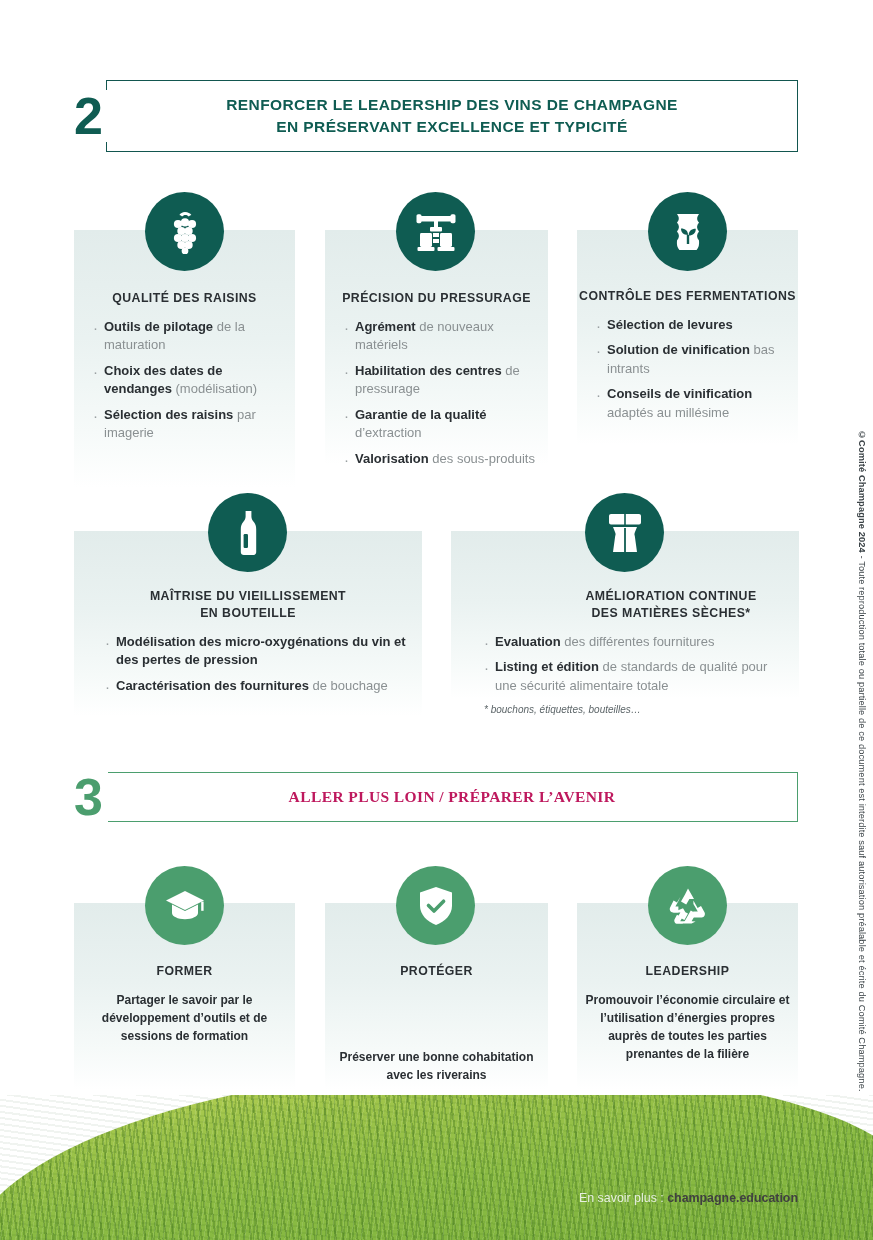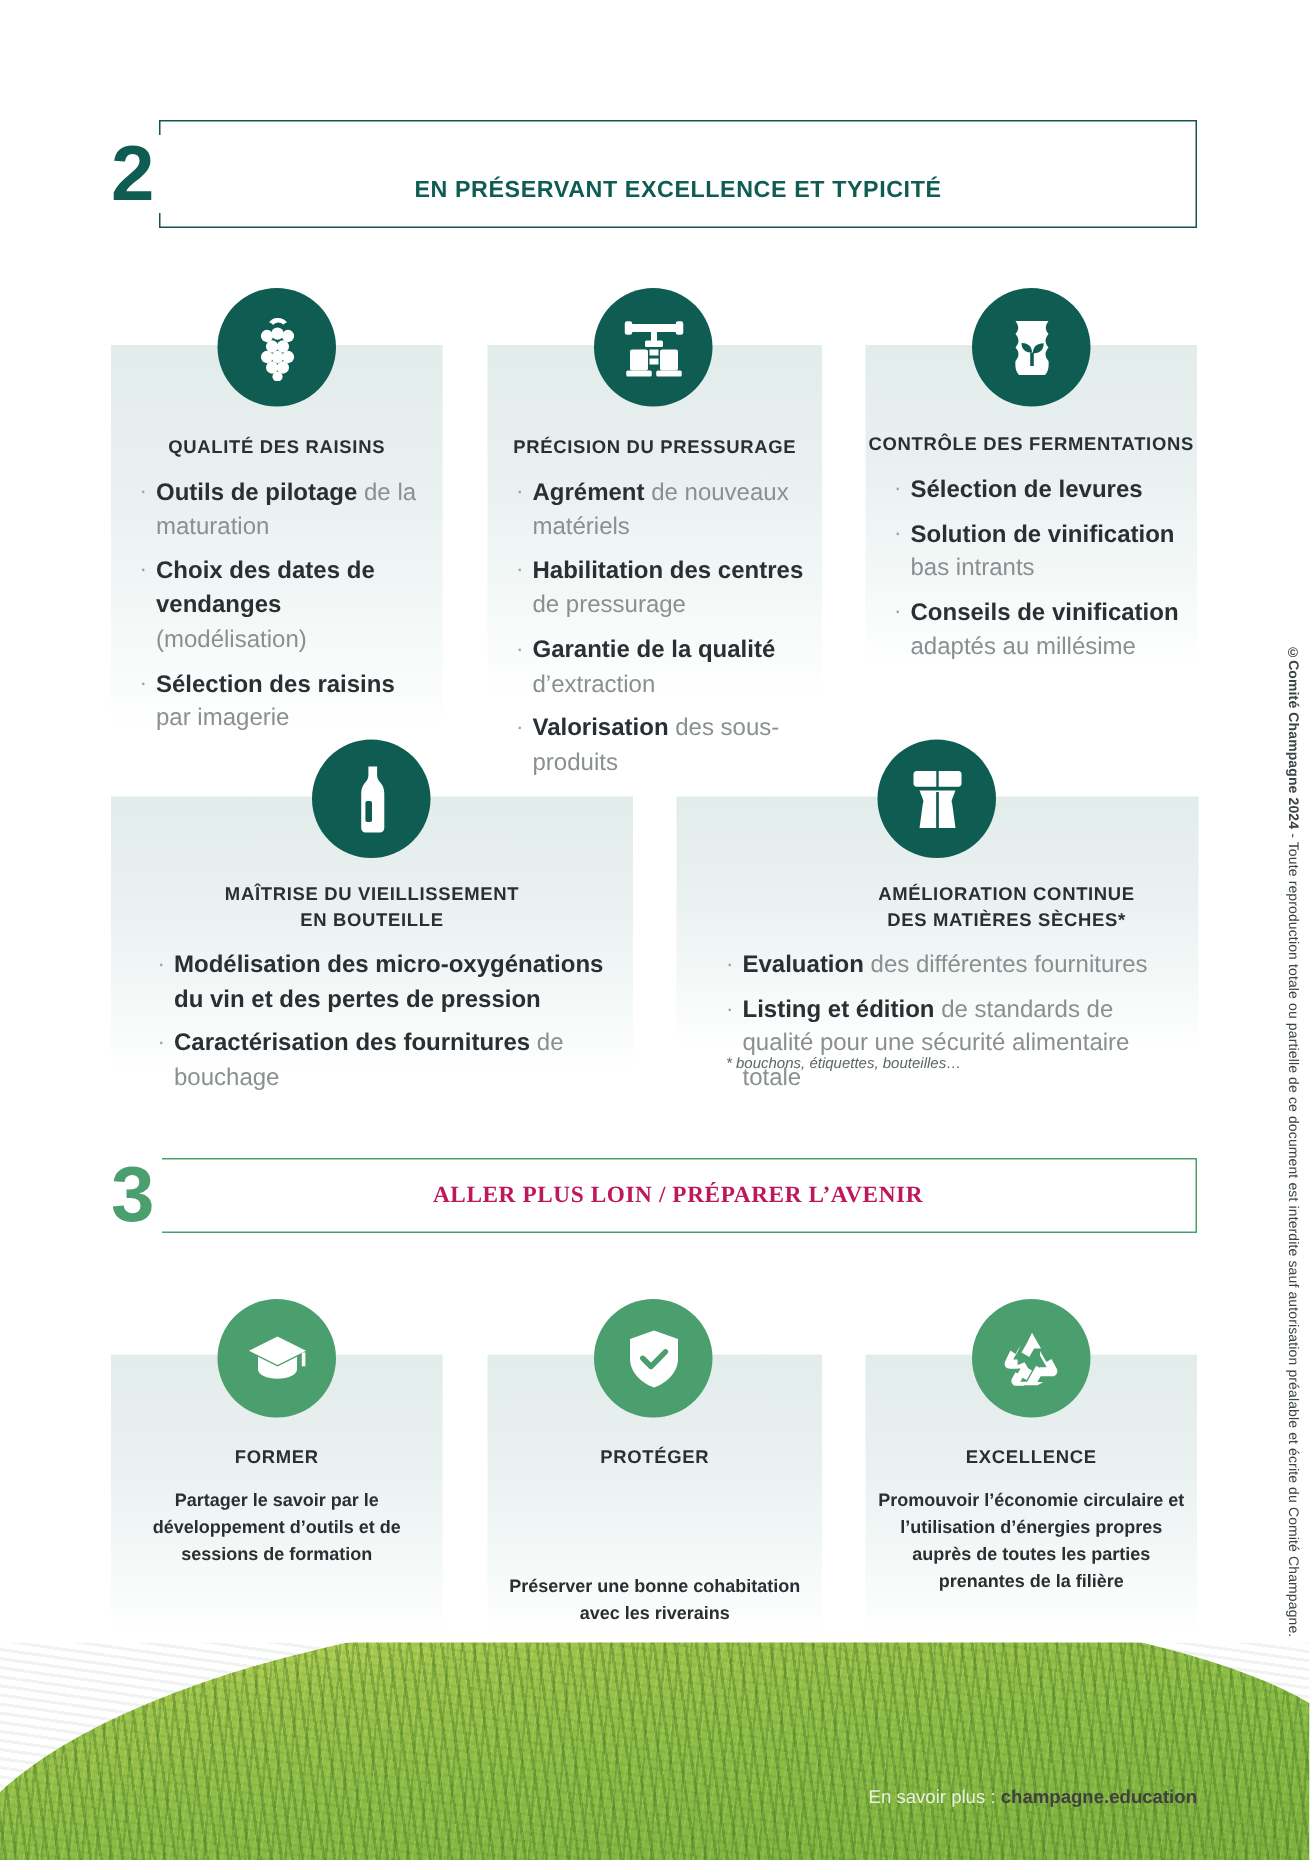--- a/index.html
+++ b/index.html
@@ -50,21 +50,21 @@
 
   .card-title {
     position: absolute; left: 0; width: 100%;
     text-align: center; font-size: 12.3px; font-weight: bold;
     color: #2a2f33; letter-spacing: .45px; line-height: 1.38;
   }
 
   ul.bullets { list-style: none; position: absolute; }
   ul.bullets li {
     position: relative; padding-left: 12px;
-    font-size: 16px; line-height: 1.42;
+    font-size: 13px; line-height: 1.42;
     color: #8a9092; margin-bottom: 7px;
   }
   ul.bullets li:before {
     content: "·"; position: absolute; left: 1px; top: -1px;
     color: #9aa0a2; font-size: 15px; line-height: 1.42;
   }
   ul.bullets li b { color: #2a2f33; font-weight: bold; }
 
   .note {
     position: absolute; font-size: 10px; font-style: italic;
@@ -112,21 +112,21 @@
   .copyright b { font-weight: bold; }
 </style>
 </head>
 <body>
 
 <div class="page">
 
   <div class="section-head">
     <div class="section-box" style="top:80px;height:72px;">
       <div class="section-title">
-        <br>
+        <span>RENFORCER LE LEADERSHIP DES VINS DE CHAMPAGNE</span><br>
         <span>EN PRÉSERVANT EXCELLENCE ET TYPICITÉ</span>
       </div>
     </div>
     <div class="section-num" style="top:116px;">2</div>
   </div>
 
   <div class="card" style="left:74px;top:230px;width:221px;height:258px;">
     <div class="card-title" style="top:60px;">QUALITÉ DES RAISINS</div>
     <ul class="bullets" style="left:18px;top:88px;width:186px;">
       <li><b>Outils de pilotage</b><span> de la maturation</span></li>
@@ -254,21 +254,21 @@
     <div class="body-center" style="top:145px;padding:0 10px;">Préserver une bonne cohabitation avec les riverains</div>
   </div>
   <div class="icon-circle light" style="left:396px;top:866px;width:79px;height:79px;">
     <svg width="36" height="40" viewBox="0 0 36 40" fill="#fff">
       <path d="M18 1 2 6.6v13.2C2 28.6 9 35.6 18 39c9-3.4 16-10.4 16-19.2V6.6L18 1z"></path>
       <path d="M10.5 19.5 16 25l9.6-9.8" stroke="#4b9e6e" stroke-width="3.6" fill="none" stroke-linecap="round" stroke-linejoin="round"></path>
     </svg>
   </div>
 
   <div class="card" style="left:577px;top:903px;width:221px;height:187px;">
-    <div class="card-title" style="top:60px;">EXCELLENCE</div>
+    <div class="card-title" style="top:60px;">LEADERSHIP</div>
     <div class="body-center" style="top:88px;padding:0 8px;">Promouvoir l’économie circulaire et l’utilisation d’énergies propres auprès de toutes les parties prenantes de la filière</div>
   </div>
   <div class="icon-circle light" style="left:648px;top:866px;width:79px;height:79px;">
     <svg width="40" height="40" viewBox="0 0 40 40" fill="#fff">
       <path d="M20 2.5 26 13h-4.6l-3.2 5.6-5.2-3 4-7C18 6.6 19 4.4 20 2.5z"></path>
       <path d="M12.4 10.8 9 16.6 5.6 14.4 2 21.8c-.8 2 .4 4.6 3 4.6h5.4v-6h-3l3.2-5.6 1.8-4z"></path>
       <path d="M4.6 26.4h7.8l-2.4 4 6.4 3.6 3.6-6.4-2.6-1.4-2.4-4 -10.4 4.2z"></path>
       <path d="M23.6 37.5h-8.2l2.4-4.2 5-8.8 5.2 3-4.4 7.8 4 .2-4 2z"></path>
       <path d="M25.4 14.6l4.2 7.4 3.4-2 3.6 6.6c1 2-.4 4.9-2.8 4.9h-8.6v-6h4.6l-4.4-7.6 0-3.3z"></path>
       <path d="M14.4 37.8h-5c-2.4 0-3.8-2.6-2.8-4.6l2.4-4.4 5.2 3-2 3.4h8.4l-6.2 2.6z"></path>

